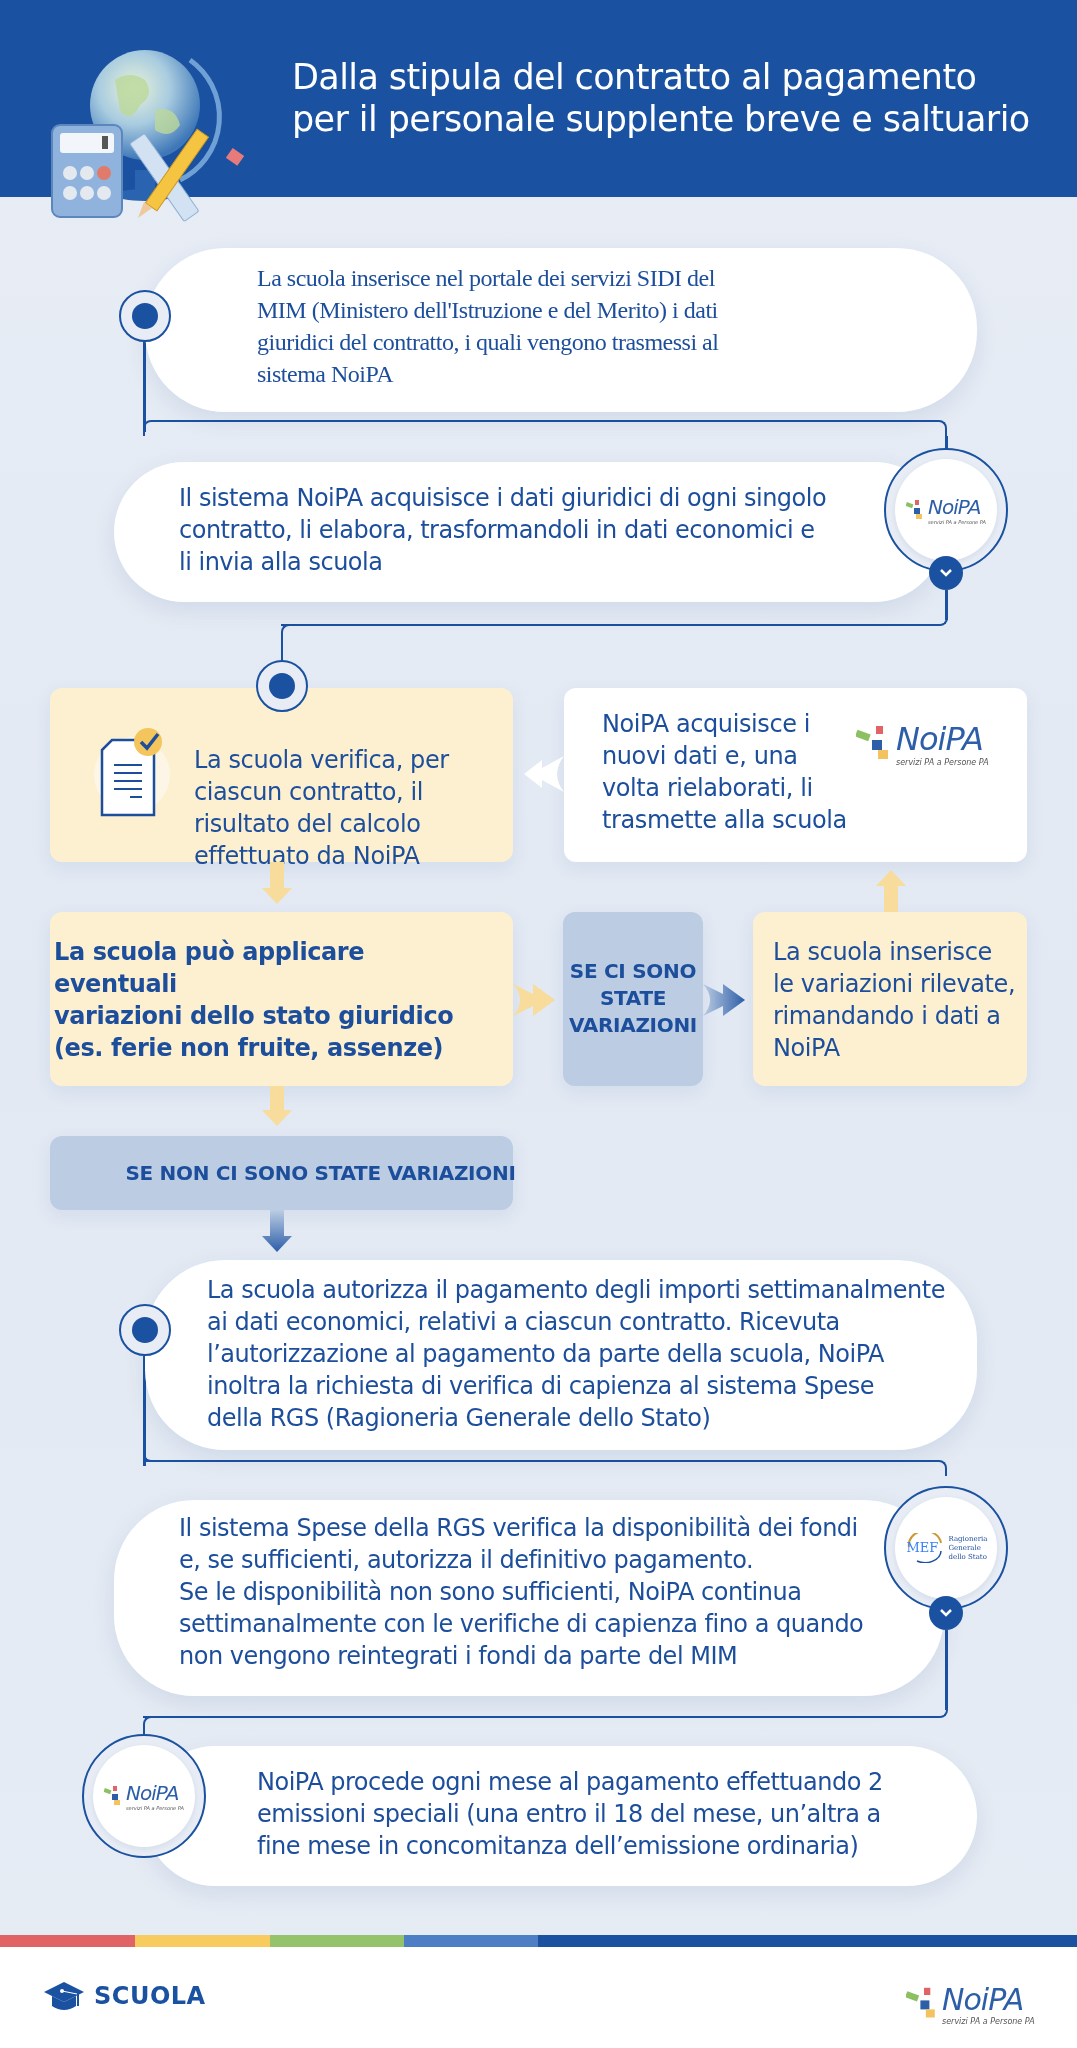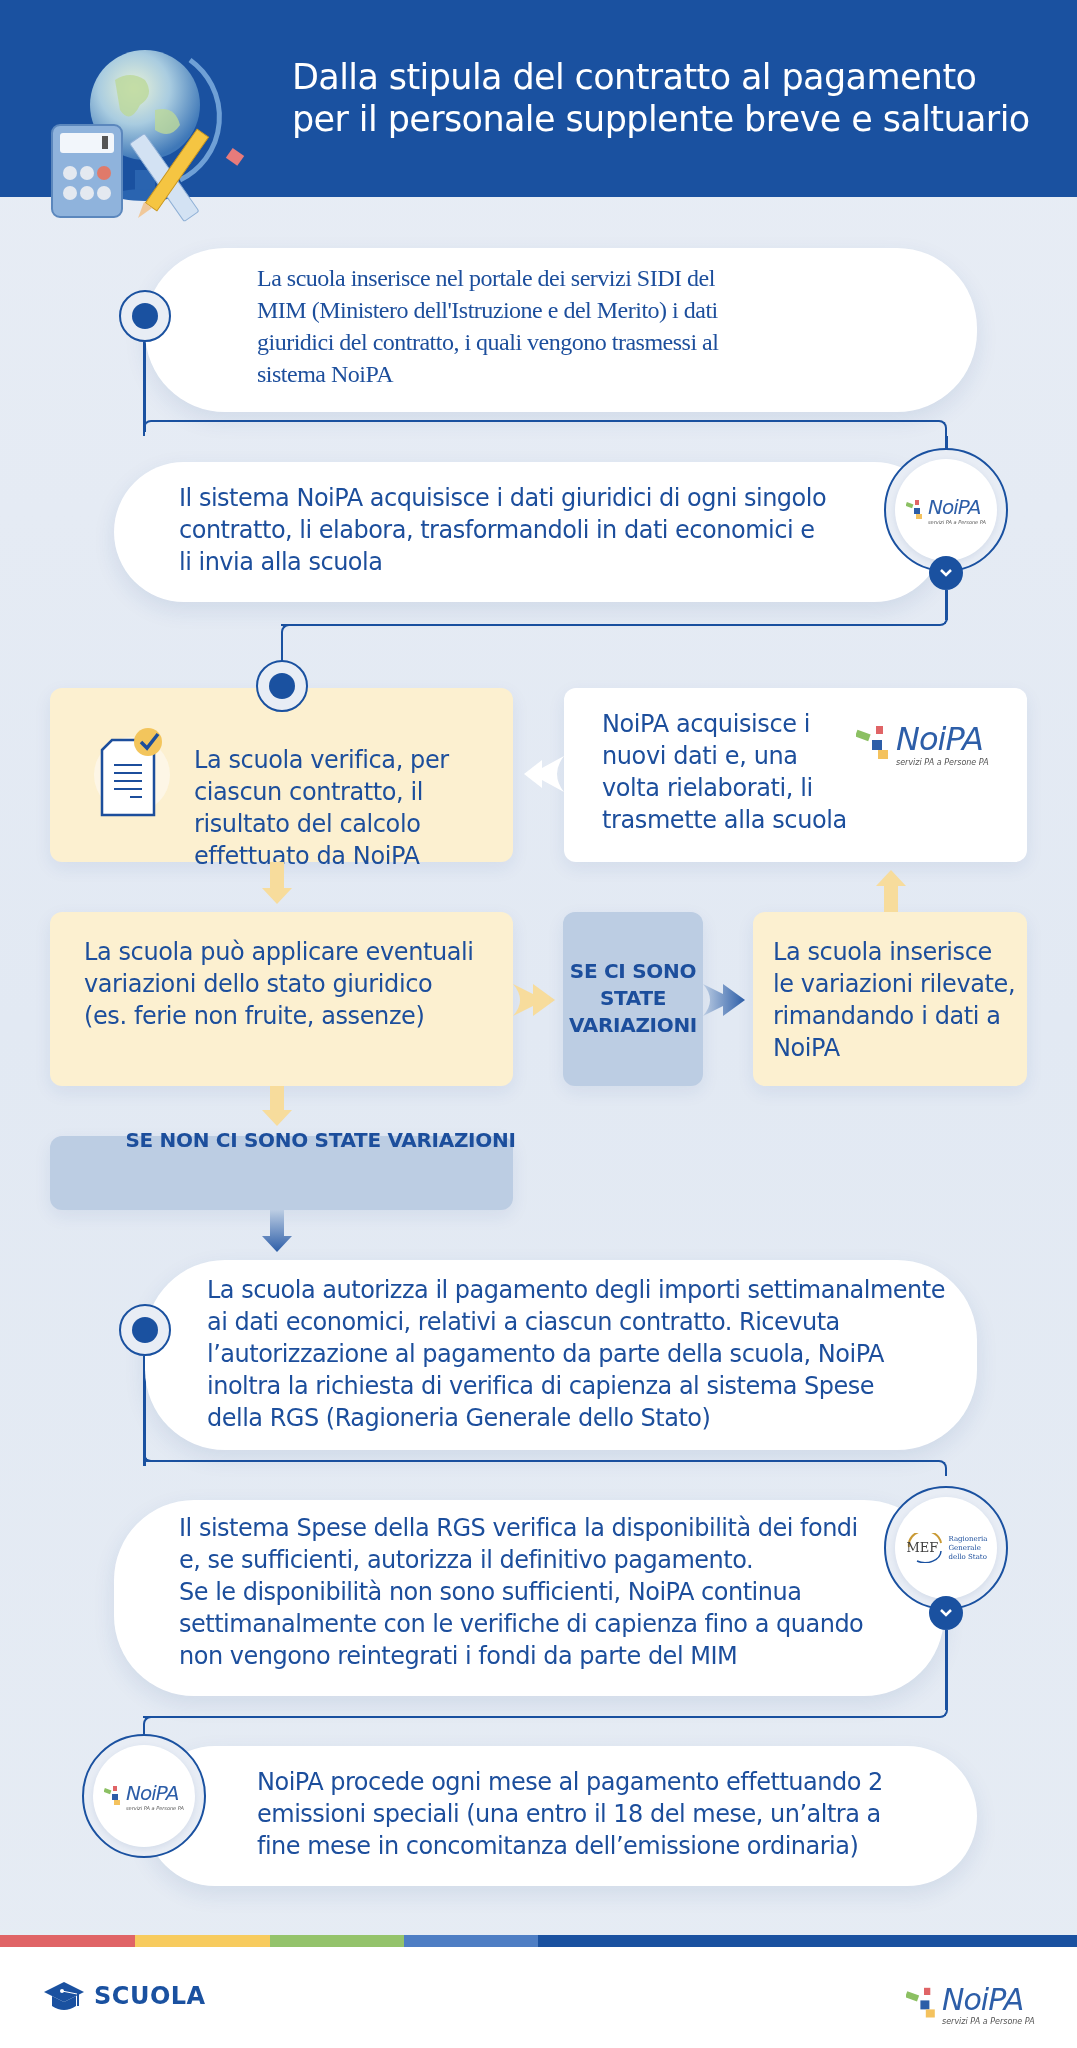--- a/index.html
+++ b/index.html
@@ -214,21 +214,21 @@
   <svg width="40" height="36" viewBox="0 0 40 36">
       <rect x="0" y="6" width="14" height="7" fill="#8cc063" transform="rotate(20 7 9)"></rect>
       <rect x="20" y="0" width="7" height="8" fill="#e06466"></rect>
       <rect x="16" y="14" width="10" height="10" fill="#2d5ea8"></rect>
       <rect x="22" y="24" width="10" height="9" fill="#f4c25e"></rect>
     </svg>
   <div><span class="noipa-word" style="font-size:32px;">NoiPA</span><span class="noipa-sub" style="font-size:8px;">servizi PA a Persone PA</span></div>
 </div>
 
 <div class="abs card card-yellow" style="left:50px; top:912px; width:463px; height:174px;"></div>
-<div class="abs card-text" style="left:84px; top:936px; width:440px;">
+<div class="abs card-text" style="left:54px; top:936px; width:440px;font-weight:bold;">
   <div>La scuola può applicare  eventuali</div>
   <div>variazioni dello stato giuridico</div>
   <div>(es. ferie non fruite, assenze)</div>
 </div>
 <svg class="abs" style="left:513px; top:980px;" width="42" height="40" viewBox="0 0 42 40">
     <path d="M0 4 Q14 20 0 36 L20 26 L20 36 L42 20 L20 4 L20 14 Z" fill="#f7dc9c"></path>
   </svg>
 <svg class="abs" style="left:262px; top:1086px;" width="30" height="40" viewBox="0 0 30 40">
     <path d="M8 0 L22 0 L22 24 L30 24 L15 40 L0 24 L8 24 Z" fill="#f7dc9c"></path>
   </svg>
@@ -254,21 +254,21 @@
     <path d="M8 42 L22 42 L22 16 L30 16 L15 0 L0 16 L8 16 Z" fill="#f7dc9c"></path>
   </svg>
 <div class="abs card-text" style="left:773px; top:936px; width:250px;">
   <div>La scuola inserisce</div>
   <div>le variazioni rilevate,</div>
   <div>rimandando i dati a</div>
   <div>NoiPA</div>
 </div>
 
 <div class="abs card card-blue" style="left:50px; top:1136px; width:463px; height:74px;"></div>
-<div class="abs badge-text" style="left:50px; top:1127px; width:541px;text-align:center;">SE NON CI SONO STATE VARIAZIONI</div>
+<div class="abs badge-text" style="left:50px; top:1160px; width:541px;text-align:center;">SE NON CI SONO STATE VARIAZIONI</div>
 <svg class="abs" style="left:262px; top:1210px;" width="30" height="42" viewBox="0 0 30 42">
     <defs>
       <linearGradient id="blueDown" x1="0" x2="0" y1="0" y2="1">
         <stop offset="0" stop-color="#bccde3"></stop>
         <stop offset="1" stop-color="#2d5ea8"></stop>
       </linearGradient>
     </defs>
     <path d="M8 0 L22 0 L22 26 L30 26 L15 42 L0 26 L8 26 Z" fill="url(#blueDown)"></path>
   </svg>
 
@@ -293,21 +293,21 @@
   <div>non vengono reintegrati i fondi da parte del MIM</div>
 </div>
 <div class="abs logo-circle" style="left:884px; top:1486px;">
   <div class="logo-inner">
     <div style="display:flex; align-items:center; gap:4px;">
       <div style="position:relative; width:40px; height:30px;">
         <svg width="40" height="30" viewBox="0 0 40 30" style="position:absolute; left:0; top:0;">
             <path d="M4 14 A16 14 0 0 1 36 10" stroke="#c99a35" stroke-width="2" fill="none"></path>
             <path d="M36 18 A16 12 0 0 1 12 28" stroke="#1a51a0" stroke-width="1.5" fill="none"></path>
           </svg>
-        <span style="position:absolute; left:2px; top:7px; font-family:'DejaVu Serif', serif; font-size:13px; color:#404040;">MEF</span>
+        <span style="position:absolute; left:2px; top:7px; font-family:'DejaVu Serif', serif; font-size:13px; color:#3b82f6;">MEF</span>
       </div>
       <div style="font-family:'DejaVu Serif', serif; font-size:7px; line-height:9px; color:#1c4e9c;">
         <div>Ragioneria</div>
         <div>Generale</div>
         <div>dello Stato</div>
       </div>
     </div>
   </div>
 </div>
 <div class="abs chev" style="left:929px; top:1596px;">

